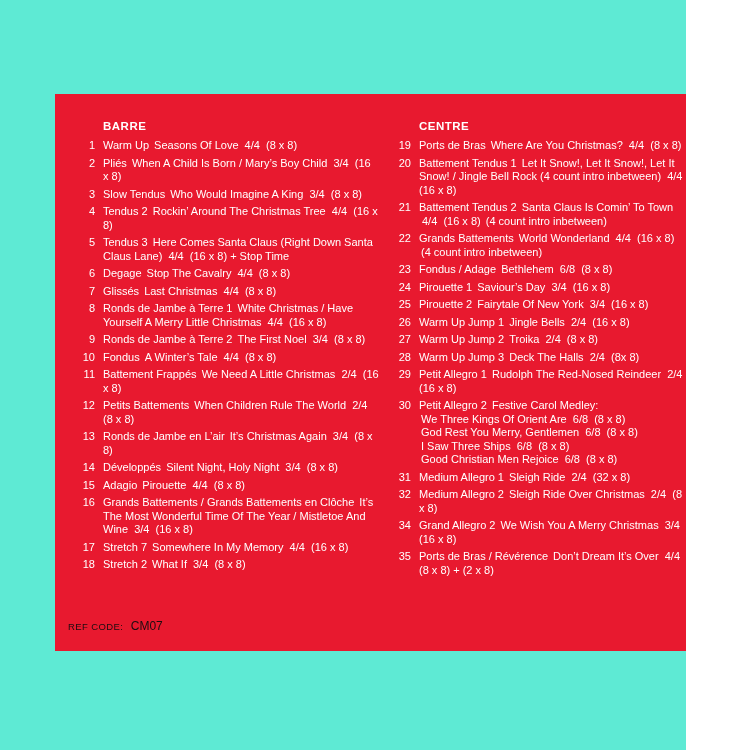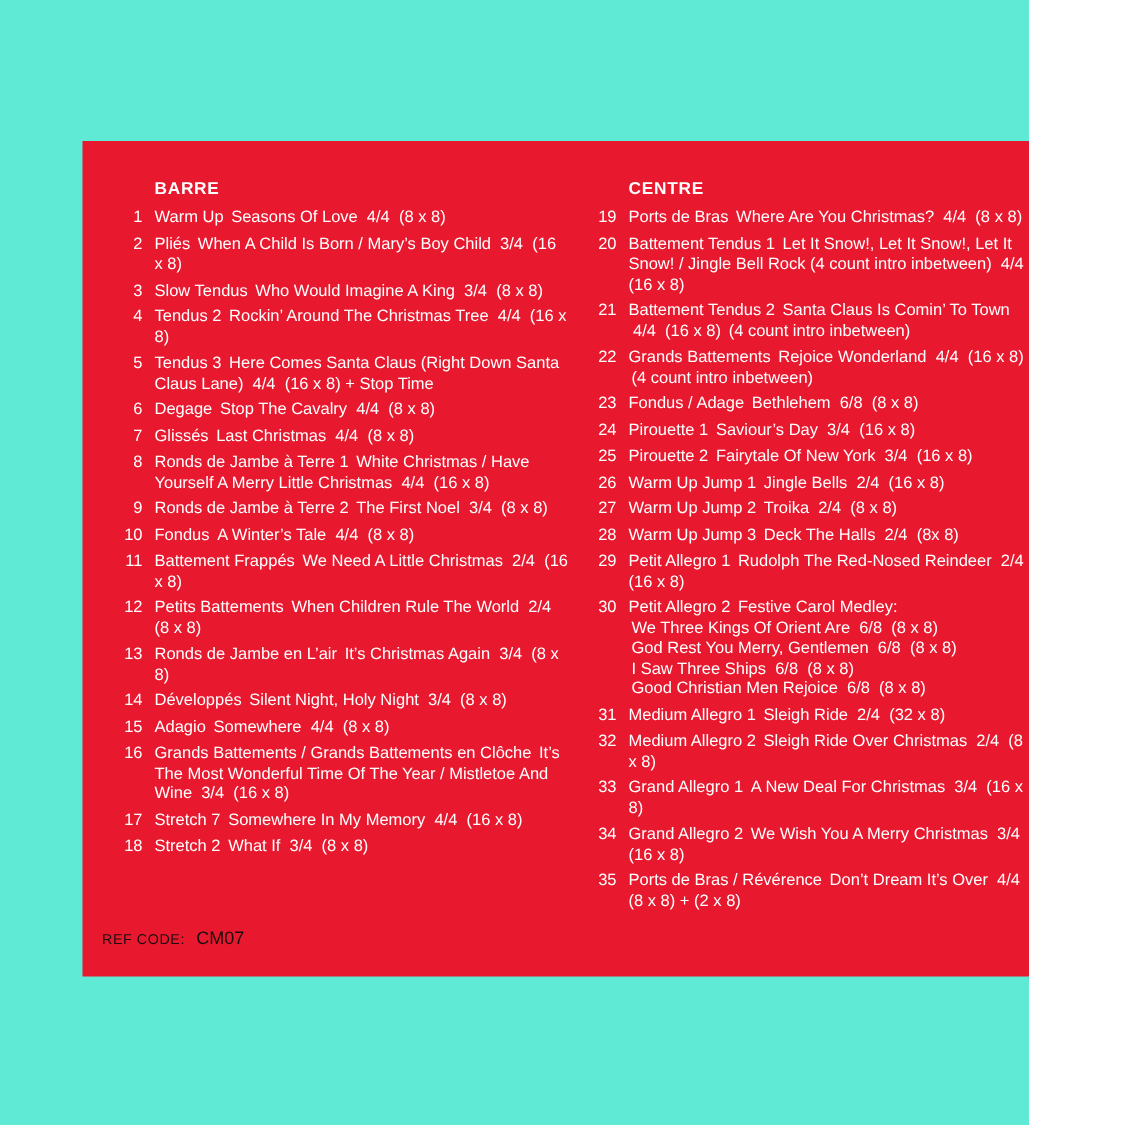--- a/index.html
+++ b/index.html
@@ -96,21 +96,21 @@
             <div class="track">
               <span class="num">13</span>
               <span class="body"><span class="t-name">Ronds de Jambe en L’air</span> <span class="t-title">It’s Christmas Again</span> <span class="t-meter">3/4&nbsp; (8 x 8)</span></span>
             </div>
             <div class="track">
               <span class="num">14</span>
               <span class="body"><span class="t-name">Développés</span> <span class="t-title">Silent Night, Holy Night</span> <span class="t-meter">3/4&nbsp; (8 x 8)</span></span>
             </div>
             <div class="track">
               <span class="num">15</span>
-              <span class="body"><span class="t-name">Adagio</span> <span class="t-title">Somewhere</span> <span class="t-meter">4/4&nbsp; (8 x 8)</span></span>
+              <span class="body"><span class="t-name">Adagio</span> <span class="t-title">Pirouette</span> <span class="t-meter">4/4&nbsp; (8 x 8)</span></span>
             </div>
             <div class="track">
               <span class="num">16</span>
               <span class="body"><span class="t-name">Grands Battements / Grands Battements en Clôche</span> <span class="t-title">It’s The Most Wonderful Time Of The Year / Mistletoe And Wine</span> <span class="t-meter">3/4&nbsp; (16 x 8)</span></span>
             </div>
             <div class="track">
               <span class="num">17</span>
               <span class="body"><span class="t-name">Stretch 7</span> <span class="t-title">Somewhere In My Memory</span> <span class="t-meter">4/4&nbsp; (16 x 8)</span></span>
             </div>
             <div class="track">
@@ -129,21 +129,21 @@
             <div class="track">
               <span class="num">20</span>
               <span class="body"><span class="t-name">Battement Tendus 1</span> <span class="t-title">Let It Snow!, Let It Snow!, Let It Snow! / Jingle Bell Rock (4 count intro inbetween)</span> <span class="t-meter">4/4&nbsp; (16 x 8)</span></span>
             </div>
             <div class="track">
               <span class="num">21</span>
               <span class="body"><span class="t-name">Battement Tendus 2</span> <span class="t-title">Santa Claus Is Comin’ To Town</span> <span class="t-meter">4/4&nbsp; (16 x 8)</span> <span class="t-title">(4 count intro inbetween)</span></span>
             </div>
             <div class="track">
               <span class="num">22</span>
-              <span class="body"><span class="t-name">Grands Battements</span> <span class="t-title">Rejoice Wonderland</span> <span class="t-meter">4/4&nbsp; (16 x 8)</span> <span class="t-title">(4 count intro inbetween)</span></span>
+              <span class="body"><span class="t-name">Grands Battements</span> <span class="t-title">World Wonderland</span> <span class="t-meter">4/4&nbsp; (16 x 8)</span> <span class="t-title">(4 count intro inbetween)</span></span>
             </div>
             <div class="track">
               <span class="num">23</span>
               <span class="body"><span class="t-name">Fondus / Adage</span> <span class="t-title">Bethlehem</span> <span class="t-meter">6/8&nbsp; (8 x 8)</span></span>
             </div>
             <div class="track">
               <span class="num">24</span>
               <span class="body"><span class="t-name">Pirouette 1</span> <span class="t-title">Saviour’s Day</span> <span class="t-meter">3/4&nbsp; (16 x 8)</span></span>
             </div>
             <div class="track">
@@ -172,24 +172,20 @@
             </div>
             <div class="track">
               <span class="num">31</span>
               <span class="body"><span class="t-name">Medium Allegro 1</span> <span class="t-title">Sleigh Ride</span> <span class="t-meter">2/4&nbsp; (32 x 8)</span></span>
             </div>
             <div class="track">
               <span class="num">32</span>
               <span class="body"><span class="t-name">Medium Allegro 2</span> <span class="t-title">Sleigh Ride Over Christmas</span> <span class="t-meter">2/4&nbsp; (8 x 8)</span></span>
             </div>
             <div class="track">
-              <span class="num">33</span>
-              <span class="body"><span class="t-name">Grand Allegro 1</span> <span class="t-title">A New Deal For Christmas</span> <span class="t-meter">3/4&nbsp; (16 x 8)</span></span>
-            </div>
-            <div class="track">
               <span class="num">34</span>
               <span class="body"><span class="t-name">Grand Allegro 2</span> <span class="t-title">We Wish You A Merry Christmas</span> <span class="t-meter">3/4&nbsp; (16 x 8)</span></span>
             </div>
             <div class="track">
               <span class="num">35</span>
               <span class="body"><span class="t-name">Ports de Bras / Révérence</span> <span class="t-title">Don’t Dream It’s Over</span> <span class="t-meter">4/4&nbsp; (8 x 8) + (2 x 8)</span></span>
             </div>
           </div>
       </div>
     </div>

